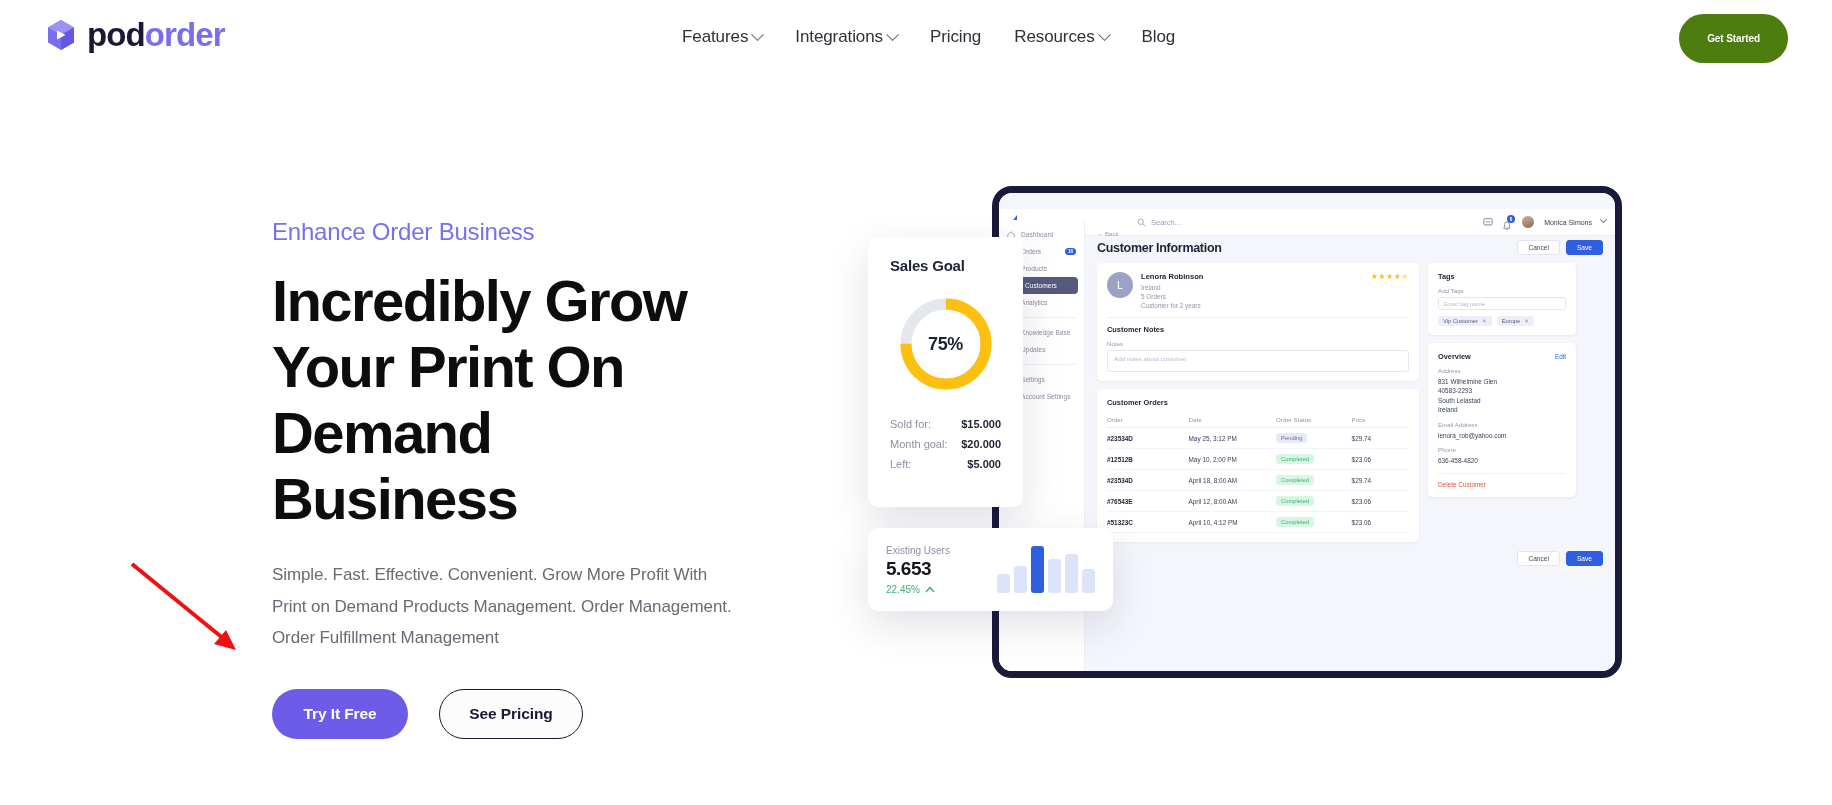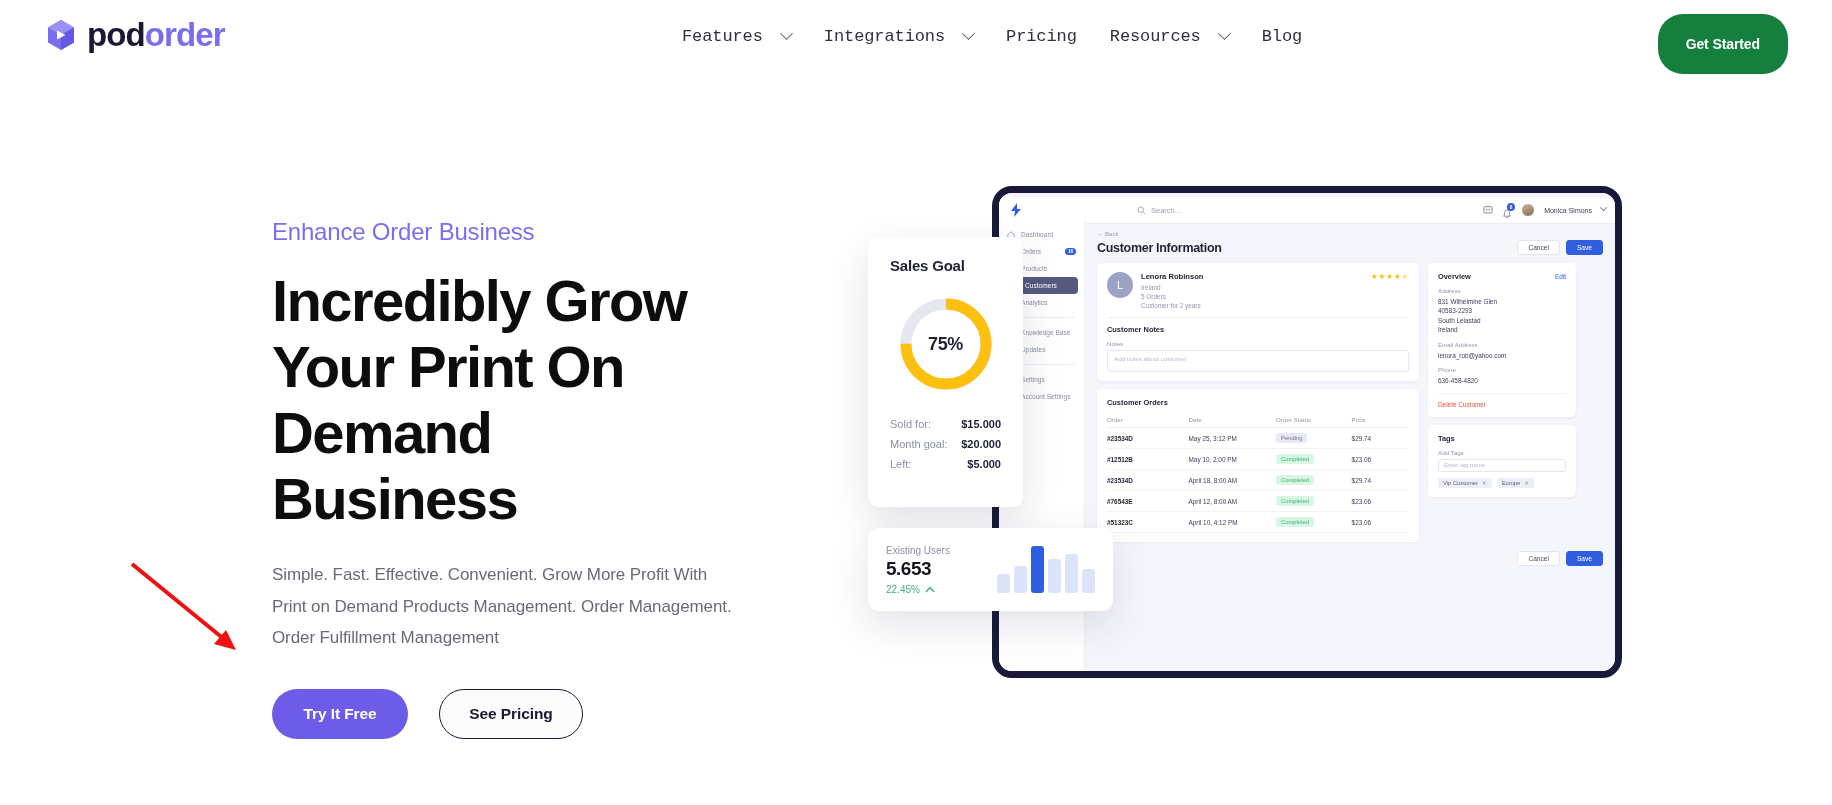--- a/index.html
+++ b/index.html
@@ -27,37 +27,36 @@
     line-height: 34px;
   }
   .logo-text .pod { color: #1b1833; }
   .logo-text .order { color: #7a6ef0; }
 
   .main-nav {
     position: absolute; left: 682px; top: 27px;
     display: flex; align-items: center; gap: 33px;
   }
   .nav-item {
-    display: flex; align-items: center; gap: 19px;
+    display: flex; align-items: center; gap: 5px;
     font-size: 17px; color: #30303a; cursor: pointer;
     letter-spacing: -0.1px;
-    font-family: Liberation Mono, monospace;
   }
   .caret {
     width: 9px; height: 9px; display: inline-block;
     border-right: 1.5px solid #6c6c78;
     border-bottom: 1.5px solid #6c6c78;
     transform: rotate(45deg) translate(-2px,-2px);
   }
   .get-started-btn {
     position: absolute; right: 44px; top: 14px;
-    height: 60px; padding: 0 28px;
-    background: #15803d; color: #fff;
+    height: 49px; padding: 0 28px;
+    background: #4d7c0f; color: #fff;
     border: none; border-radius: 25px;
-    font-size: 14px; font-weight: 700;
+    font-size: 10px; font-weight: 700;
     font-family: "Liberation Sans", sans-serif;
     letter-spacing: -0.1px; cursor: pointer;
   }
 
   
   .hero-left { position: absolute; left: 272px; top: 218px; width: 480px; }
   .eyebrow {
     font-size: 24px; color: #7a6ef0; letter-spacing: -0.2px;
     margin-bottom: 22px;
   }
@@ -91,21 +90,21 @@
   .tablet {
     position: absolute; left: 992px; top: 186px;
     width: 630px; height: 492px;
     border: 7px solid #191a3a; border-radius: 20px;
     background: #f5f6fb; overflow: hidden;
   }
   .tablet-inner { position: absolute; inset: 0; background: #f5f6fb; }
 
   
   .dash-topbar {
-    position: absolute; top: 4px; left: 0; right: 0; height: 27px;
+    position: absolute; top: 16px; left: 0; right: 0; height: 27px;
     background: #fff; display: flex; align-items: center;
     border-bottom: 1px solid #eceef5;
   }
   .bolt { margin-left: 11px; width: 12px; height: 14px; }
   .dash-search {
     margin-left: 115px; display: flex; align-items: center; gap: 5px;
     font-size: 7.5px; color: #9a9fb2;
   }
   .mag { width: 9px; height: 9px; }
   .topbar-right {
@@ -483,52 +482,52 @@
                   <td><span class="pill pill-completed">Completed</span></td>
                   <td>$23.06</td>
                 </tr>
               </tbody>
             </table>
           </div>
         </div>
 
         <div class="col-right">
           <div class="card">
+            <div class="sec-title">Tags</div>
+            <div class="field-label">Add Tags</div>
+            <div class="tag-input">Enter tag name</div>
+            <div class="chips">
+              <span class="chip">
+                  <span>Vip Customer</span>
+                  <span class="x">✕</span>
+                </span>
+              <span class="chip">
+                  <span>Europe</span>
+                  <span class="x">✕</span>
+                </span>
+            </div>
+          </div>
+
+          <div class="card">
             <div class="ov-head">
               <div class="sec-title">Overview</div>
               <span class="ov-edit">Edit</span>
             </div>
             <div class="field-label">Address</div>
             <div class="ov-val" style="white-space:pre-line">831 Wilhelmine Glen
 40583-2293
 South Lelastad
 Ireland</div>
             <div class="field-label">Email Address</div>
             <div class="ov-val">lenora_rob@yahoo.com</div>
             <div class="field-label">Phone</div>
             <div class="ov-val">636-458-4820</div>
             <div class="hr"></div>
             <div class="danger">Delete Customer</div>
           </div>
-
-          <div class="card">
-            <div class="sec-title">Tags</div>
-            <div class="field-label">Add Tags</div>
-            <div class="tag-input">Enter tag name</div>
-            <div class="chips">
-              <span class="chip">
-                  <span>Vip Customer</span>
-                  <span class="x">✕</span>
-                </span>
-              <span class="chip">
-                  <span>Europe</span>
-                  <span class="x">✕</span>
-                </span>
-            </div>
-          </div>
         </div>
       </div>
 
       <div class="dash-foot">
         <button class="mini-btn mini-cancel">Cancel</button>
         <button class="mini-btn mini-save">Save</button>
       </div>
     </main>
   </div>
 </div>

